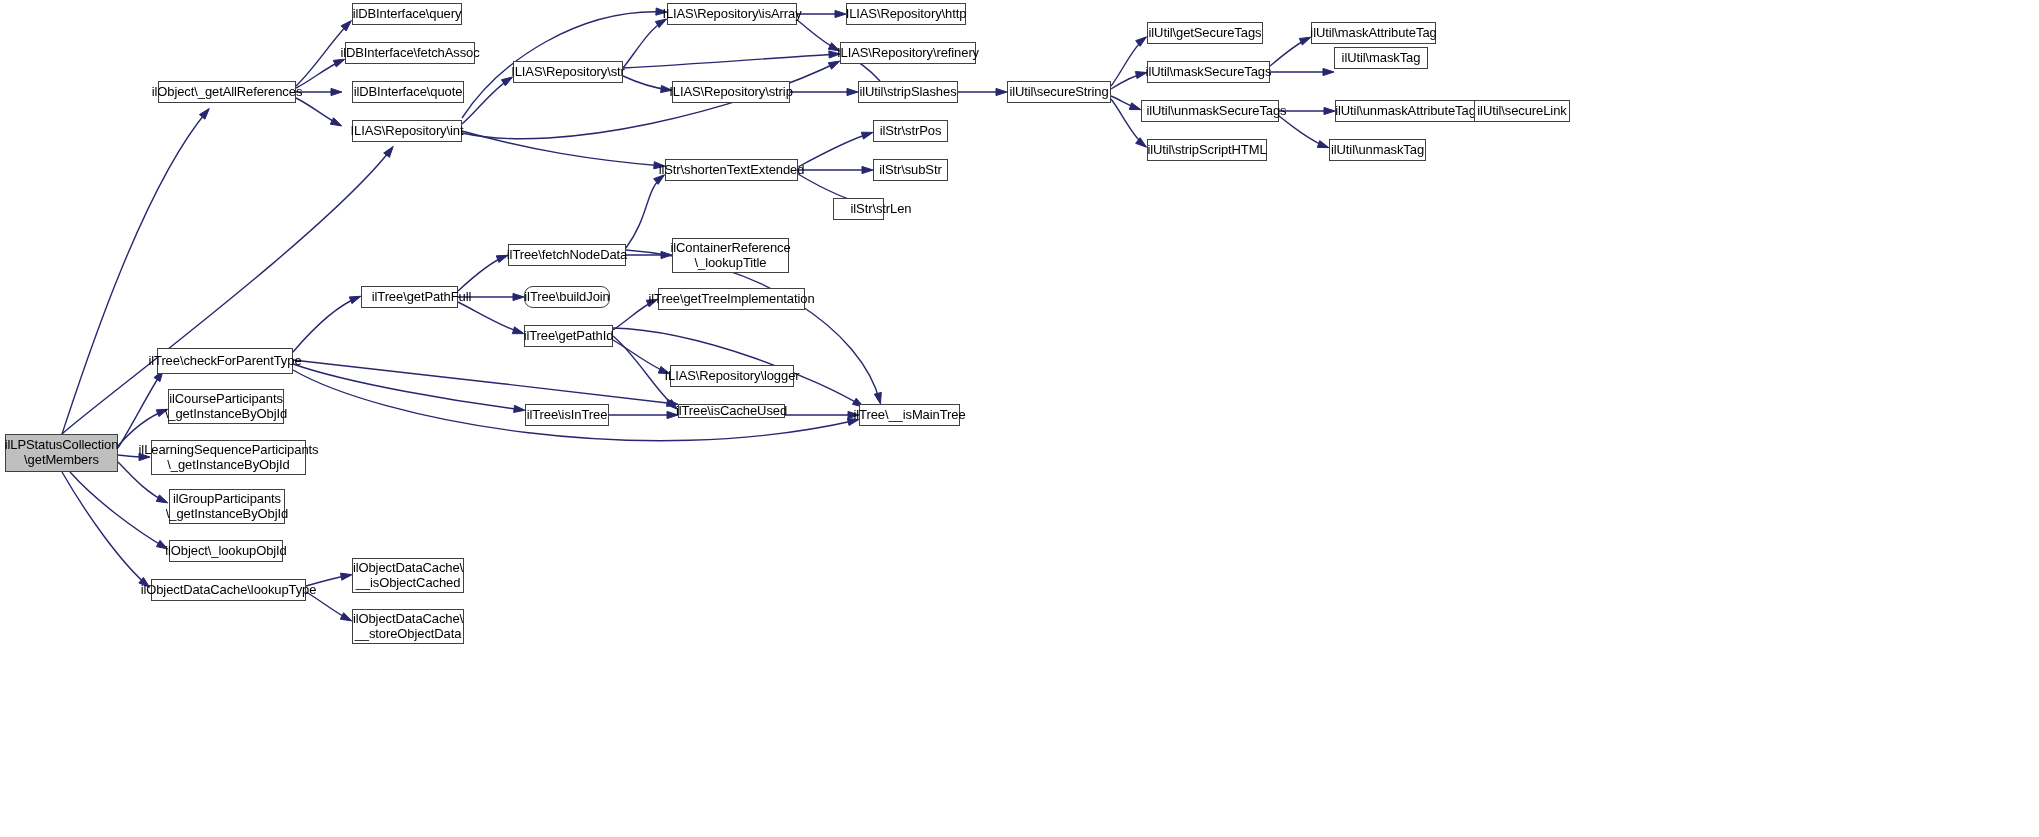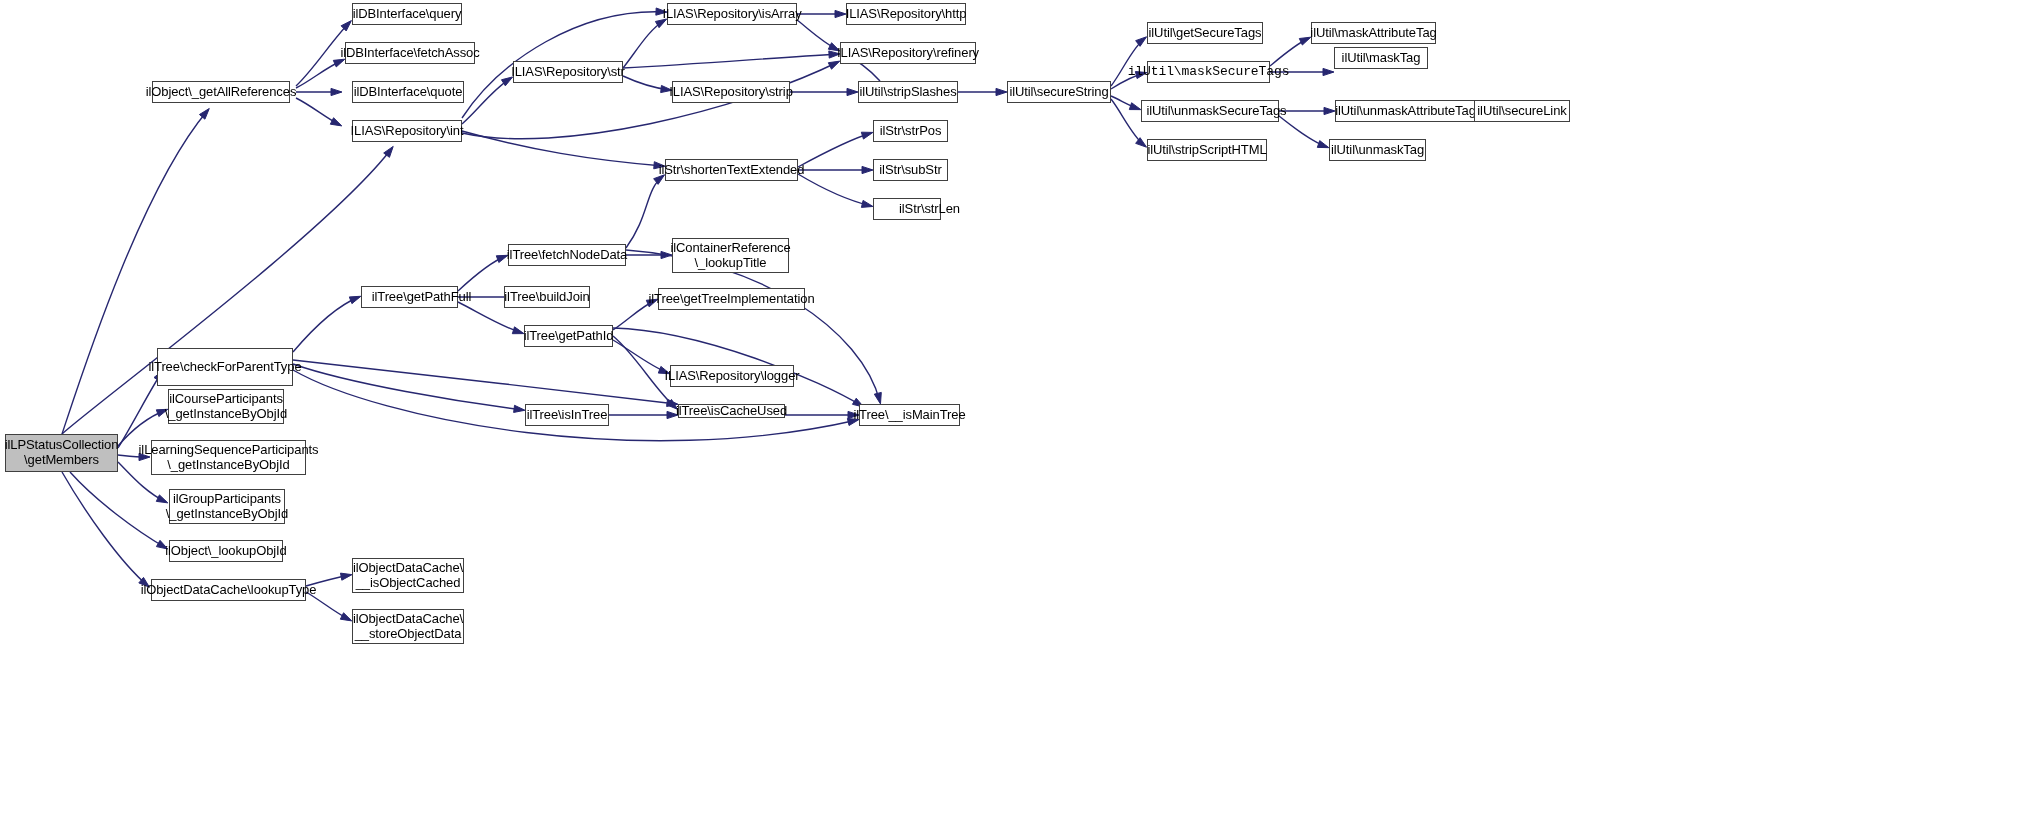--- a/index.html
+++ b/index.html
@@ -125,54 +125,54 @@
       <path d="M 626,250 C 760,260 862,330 880,402"></path>
       <polygon points="880.4850712500727,403.94028500029066 874.3246663741498,394.1418457488228 881.3096923751963,392.39558924856124"></polygon>
       <path d="M 306,586 C 320,582 334,578 350,575"></path>
       <polygon points="351.96574437386863,574.6314229298996 341.81758904377176,580.1969366884152 340.4907115914104,573.1202569424881"></polygon>
       <path d="M 306,592 C 320,600 334,612 350,620"></path>
       <polygon points="351.78885438199984,620.8944271909999 340.3401863372009,619.1950155281 343.56012422480063,612.7551397529006"></polygon>
     </svg>
   <div id="node-layer">
       <div class="node root" style="left: 5px; top: 434px; width: 113px; height: 38px; text-align: center;">ilLPStatusCollection
 \getMembers</div>
-      <div class="node" style="left: 152px; top: 81px; width: 138px; height: 22px;">ilObject\_getAllReferences</div>
+      <div class="node" style="left: 158px; top: 81px; width: 138px; height: 22px;">ilObject\_getAllReferences</div>
       <div class="node" style="left: 352px; top: 3px; width: 110px; height: 22px;">ilDBInterface\query</div>
       <div class="node" style="left: 345px; top: 42px; width: 130px; height: 22px;">ilDBInterface\fetchAssoc</div>
       <div class="node" style="left: 352px; top: 81px; width: 112px; height: 22px;">ilDBInterface\quote</div>
       <div class="node" style="left: 352px; top: 120px; width: 110px; height: 22px;">ILIAS\Repository\int</div>
       <div class="node" style="left: 513px; top: 61px; width: 110px; height: 22px;">ILIAS\Repository\str</div>
       <div class="node" style="left: 667px; top: 3px; width: 130px; height: 22px;">ILIAS\Repository\isArray</div>
       <div class="node" style="left: 846px; top: 3px; width: 120px; height: 22px;">ILIAS\Repository\http</div>
       <div class="node" style="left: 840px; top: 42px; width: 136px; height: 22px;">ILIAS\Repository\refinery</div>
       <div class="node" style="left: 672px; top: 81px; width: 118px; height: 22px;">ILIAS\Repository\strip</div>
       <div class="node" style="left: 858px; top: 81px; width: 100px; height: 22px;">ilUtil\stripSlashes</div>
       <div class="node" style="left: 1007px; top: 81px; width: 104px; height: 22px;">ilUtil\secureString</div>
       <div class="node" style="left: 1147px; top: 22px; width: 116px; height: 22px;">ilUtil\getSecureTags</div>
-      <div class="node" style="left: 1147px; top: 61px; width: 123px; height: 22px; font-family: Liberation Mono, monospace;">ilUtil\maskSecureTags</div>
+      <div class="node" style="left: 1147px; top: 61px; width: 123px; height: 22px;">ilUtil\maskSecureTags</div>
       <div class="node" style="left: 1141px; top: 100px; width: 138px; height: 22px; padding-left: 13px;">ilUtil\unmaskSecureTags</div>
       <div class="node" style="left: 1147px; top: 139px; width: 120px; height: 22px;">ilUtil\stripScriptHTML</div>
       <div class="node" style="left: 1311px; top: 22px; width: 125px; height: 22px;">ilUtil\maskAttributeTag</div>
       <div class="node" style="left: 1334px; top: 47px; width: 94px; height: 22px;">ilUtil\maskTag</div>
       <div class="node" style="left: 1335px; top: 100px; width: 141px; height: 22px;">ilUtil\unmaskAttributeTag</div>
       <div class="node" style="left: 1329px; top: 139px; width: 97px; height: 22px;">ilUtil\unmaskTag</div>
       <div class="node" style="left: 1474px; top: 100px; width: 96px; height: 22px;">ilUtil\secureLink</div>
       <div class="node" style="left: 873px; top: 120px; width: 75px; height: 22px;">ilStr\strPos</div>
       <div class="node" style="left: 873px; top: 159px; width: 75px; height: 22px;">ilStr\subStr</div>
-      <div class="node" style="left: 873px; top: 198px; width: 68px; height: 22px; padding-left: 45px;">ilStr\strLen</div>
+      <div class="node" style="left: 833px; top: 198px; width: 51px; height: 22px; padding-left: 45px;">ilStr\strLen</div>
       <div class="node" style="left: 665px; top: 159px; width: 133px; height: 22px;">ilStr\shortenTextExtended</div>
       <div class="node" style="left: 508px; top: 244px; width: 118px; height: 22px;">ilTree\fetchNodeData</div>
       <div class="node" style="left: 672px; top: 238px; width: 117px; height: 35px;">ilContainerReference
 \_lookupTitle</div>
       <div class="node" style="left: 361px; top: 286px; width: 97px; height: 22px; padding-left: 24px;">ilTree\getPathFull</div>
-      <div class="node" style="left: 504px; top: 286px; width: 86px; height: 22px;">ilTree\buildJoin</div>
+      <div class="node" style="left: 524px; top: 286px; width: 86px; height: 22px; border-radius: 9px;">ilTree\buildJoin</div>
       <div class="node" style="left: 658px; top: 288px; width: 147px; height: 22px;">ilTree\getTreeImplementation</div>
       <div class="node" style="left: 524px; top: 325px; width: 89px; height: 22px;">ilTree\getPathId</div>
       <div class="node" style="left: 670px; top: 365px; width: 124px; height: 22px;">ILIAS\Repository\logger</div>
-      <div class="node" style="left: 157px; top: 348px; width: 136px; height: 38px;">ilTree\checkForParentType</div>
+      <div class="node" style="left: 157px; top: 348px; width: 136px; height: 26px;">ilTree\checkForParentType</div>
       <div class="node" style="left: 525px; top: 404px; width: 84px; height: 22px;">ilTree\isInTree</div>
       <div class="node" style="left: 678px; top: 404px; width: 107px; height: 14px;">ilTree\isCacheUsed</div>
       <div class="node" style="left: 859px; top: 404px; width: 101px; height: 22px;">ilTree\__isMainTree</div>
       <div class="node" style="left: 168px; top: 389px; width: 116px; height: 35px;">ilCourseParticipants
 \_getInstanceByObjId</div>
       <div class="node" style="left: 151px; top: 440px; width: 155px; height: 35px;">ilLearningSequenceParticipants
 \_getInstanceByObjId</div>
       <div class="node" style="left: 169px; top: 489px; width: 116px; height: 35px;">ilGroupParticipants
 \_getInstanceByObjId</div>
       <div class="node" style="left: 169px; top: 540px; width: 114px; height: 22px;">ilObject\_lookupObjId</div>

